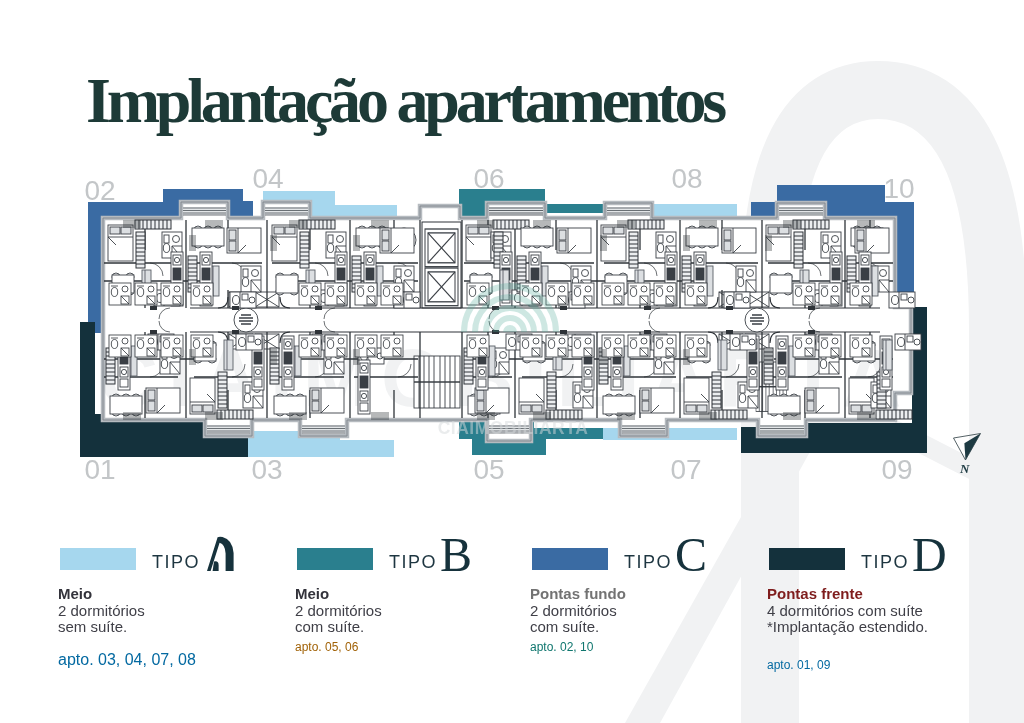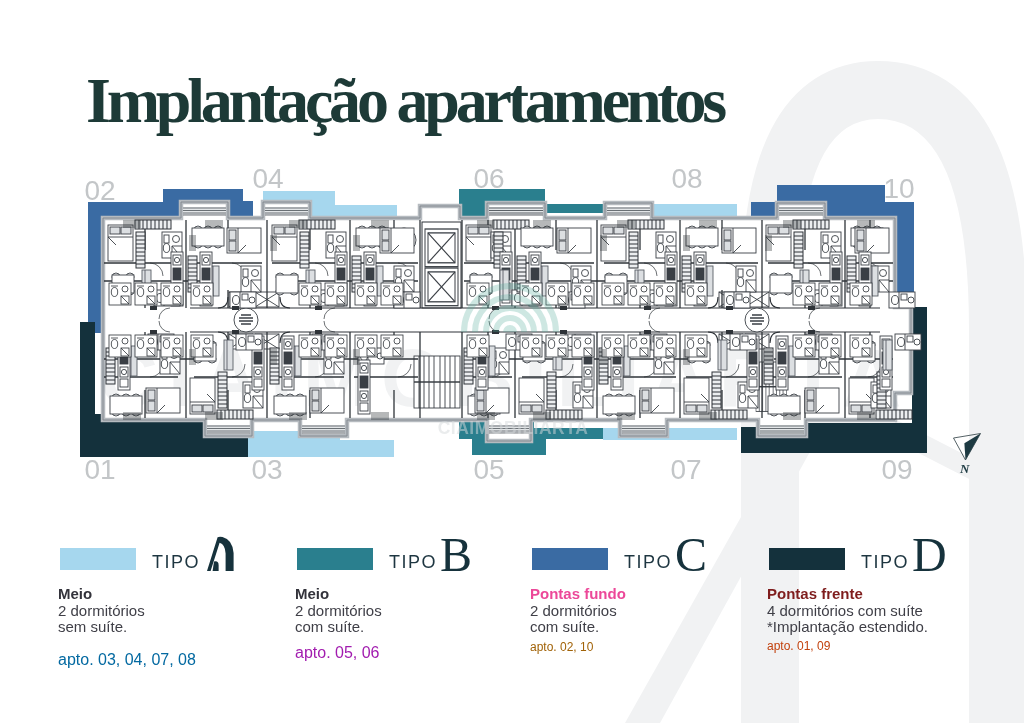--- a/index.html
+++ b/index.html
@@ -787,39 +787,39 @@
 <div class="abs" style="left:297px;top:548px;width:76px;height:22px;background:#2a7f8e"></div>
 
 <div class="abs" style="left:389px;top:552px;font-size:18px;letter-spacing:1.5px;color:#1e3641">TIPO</div>
 
 <div class="abs" style="left:440px;top:527px;font-family:'Liberation Serif',serif;font-size:48px;color:#16323c">B</div>
 
 <div class="abs" style="left:295px;top:586px;font-size:15px;color:#3f3f47;line-height:16.5px">
     <div style="font-weight:bold;color:#33333b">Meio</div>
     <div>2 dormitórios</div>
     <div>com suíte.</div>
-    <div style="font-size:16px;color:#a21caf;margin-top:9px">apto. 05, 06</div>
+    <div style="font-size:12px;color:#a16207;margin-top:3px">apto. 05, 06</div>
   </div>
 
 <div class="abs" style="left:532px;top:548px;width:76px;height:22px;background:#3a6ba3"></div>
 
 <div class="abs" style="left:624px;top:552px;font-size:18px;letter-spacing:1.5px;color:#1e3641">TIPO</div>
 
 <div class="abs" style="left:675px;top:527px;font-family:'Liberation Serif',serif;font-size:48px;color:#16323c">C</div>
 
 <div class="abs" style="left:530px;top:586px;font-size:15px;color:#3f3f47;line-height:16.5px">
-    <div style="font-weight:bold;color:#ec4899">Pontas fundo</div>
+    <div style="font-weight:bold;color:#737373">Pontas fundo</div>
     <div>2 dormitórios</div>
     <div>com suíte.</div>
-    <div style="font-size:12px;color:#a16207;margin-top:3px">apto. 02, 10</div>
+    <div style="font-size:12px;color:#0f766e;margin-top:3px">apto. 02, 10</div>
   </div>
 
 <div class="abs" style="left:769px;top:548px;width:76px;height:22px;background:#14313c"></div>
 
 <div class="abs" style="left:861px;top:552px;font-size:18px;letter-spacing:1.5px;color:#1e3641">TIPO</div>
 
 <div class="abs" style="left:912px;top:527px;font-family:'Liberation Serif',serif;font-size:48px;color:#16323c">D</div>
 
 <div class="abs" style="left:767px;top:586px;font-size:15px;color:#3f3f47;line-height:16.5px">
     <div style="font-weight:bold;color:#7f1d1d">Pontas frente</div>
     <div>4 dormitórios com suíte</div>
     <div>*Implantação estendido.</div>
-    <div style="font-size:12px;color:#c2410c;margin-top:2px">apto. 01, 09</div>
+    <div style="font-size:12px;color:#0369a1;margin-top:21px">apto. 01, 09</div>
   </div>
 </body></html>

